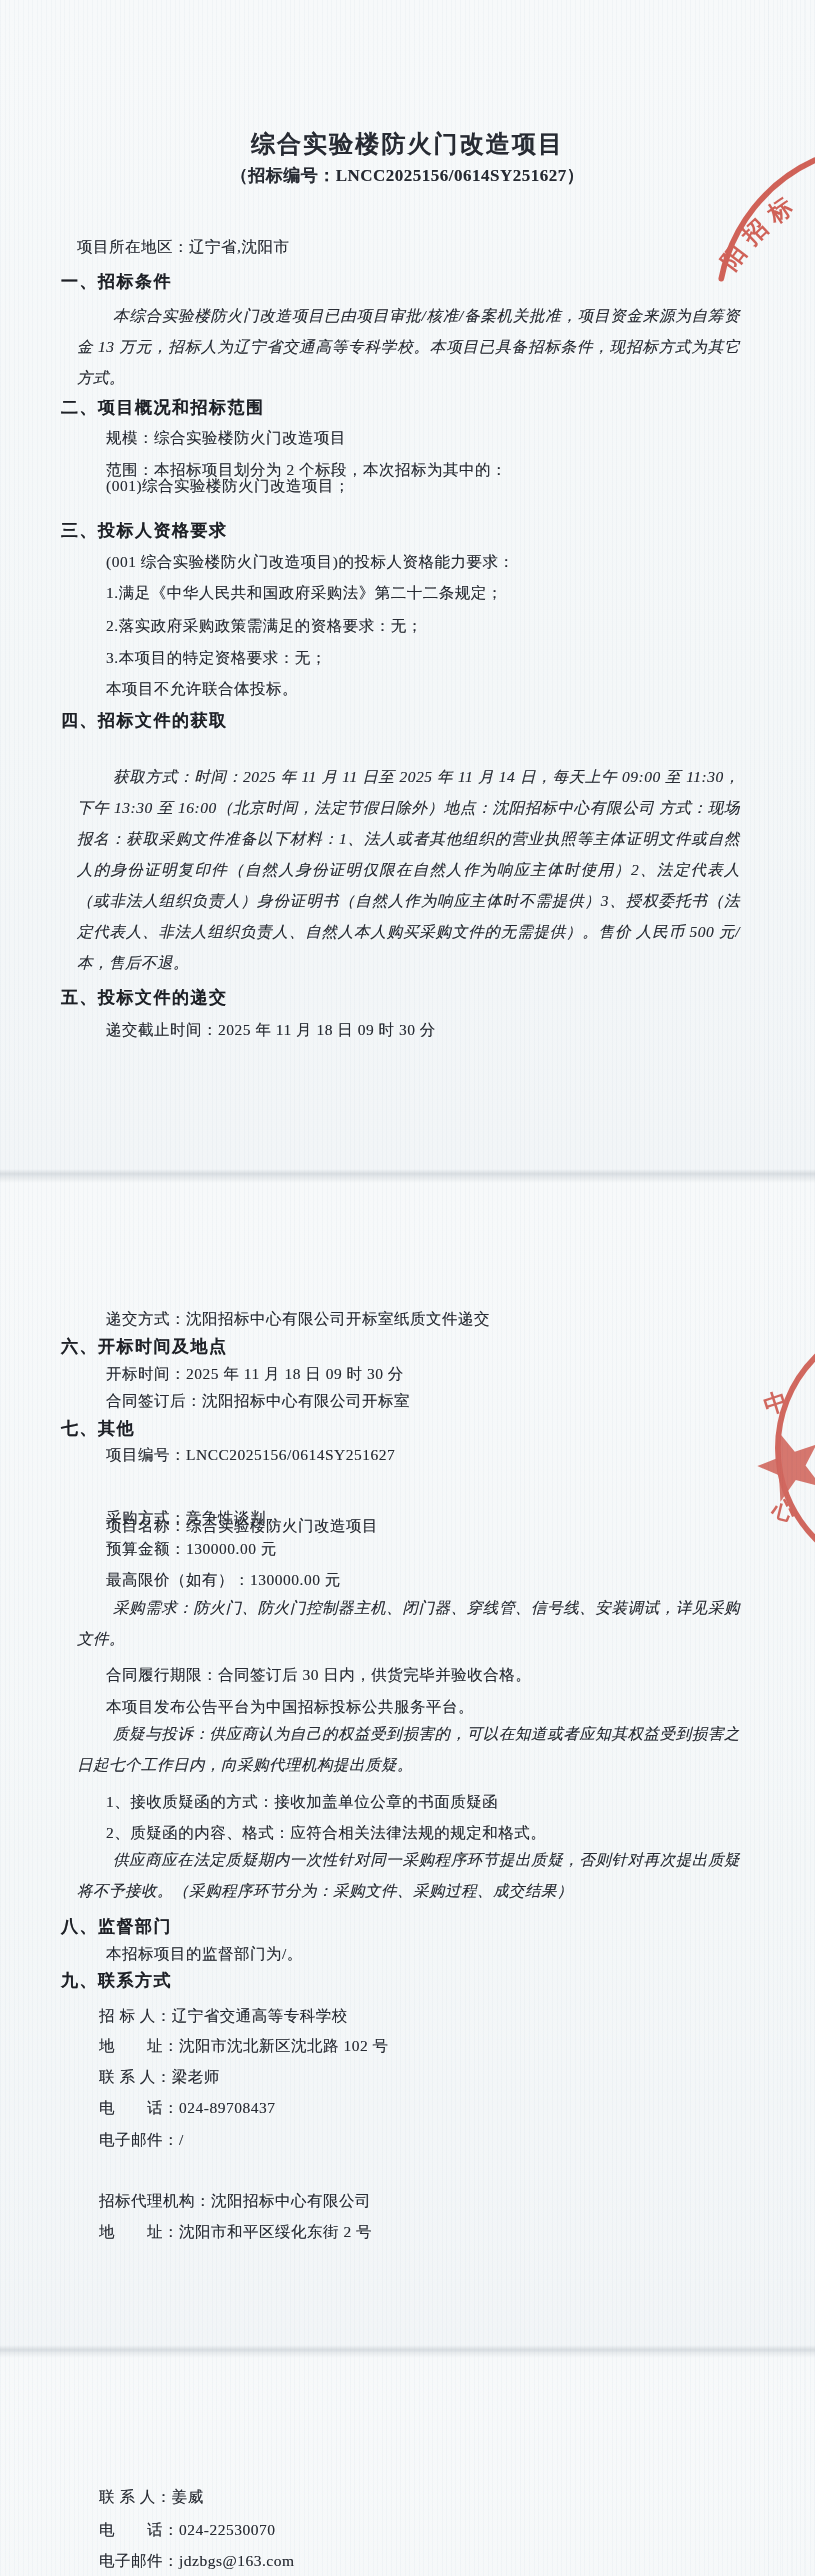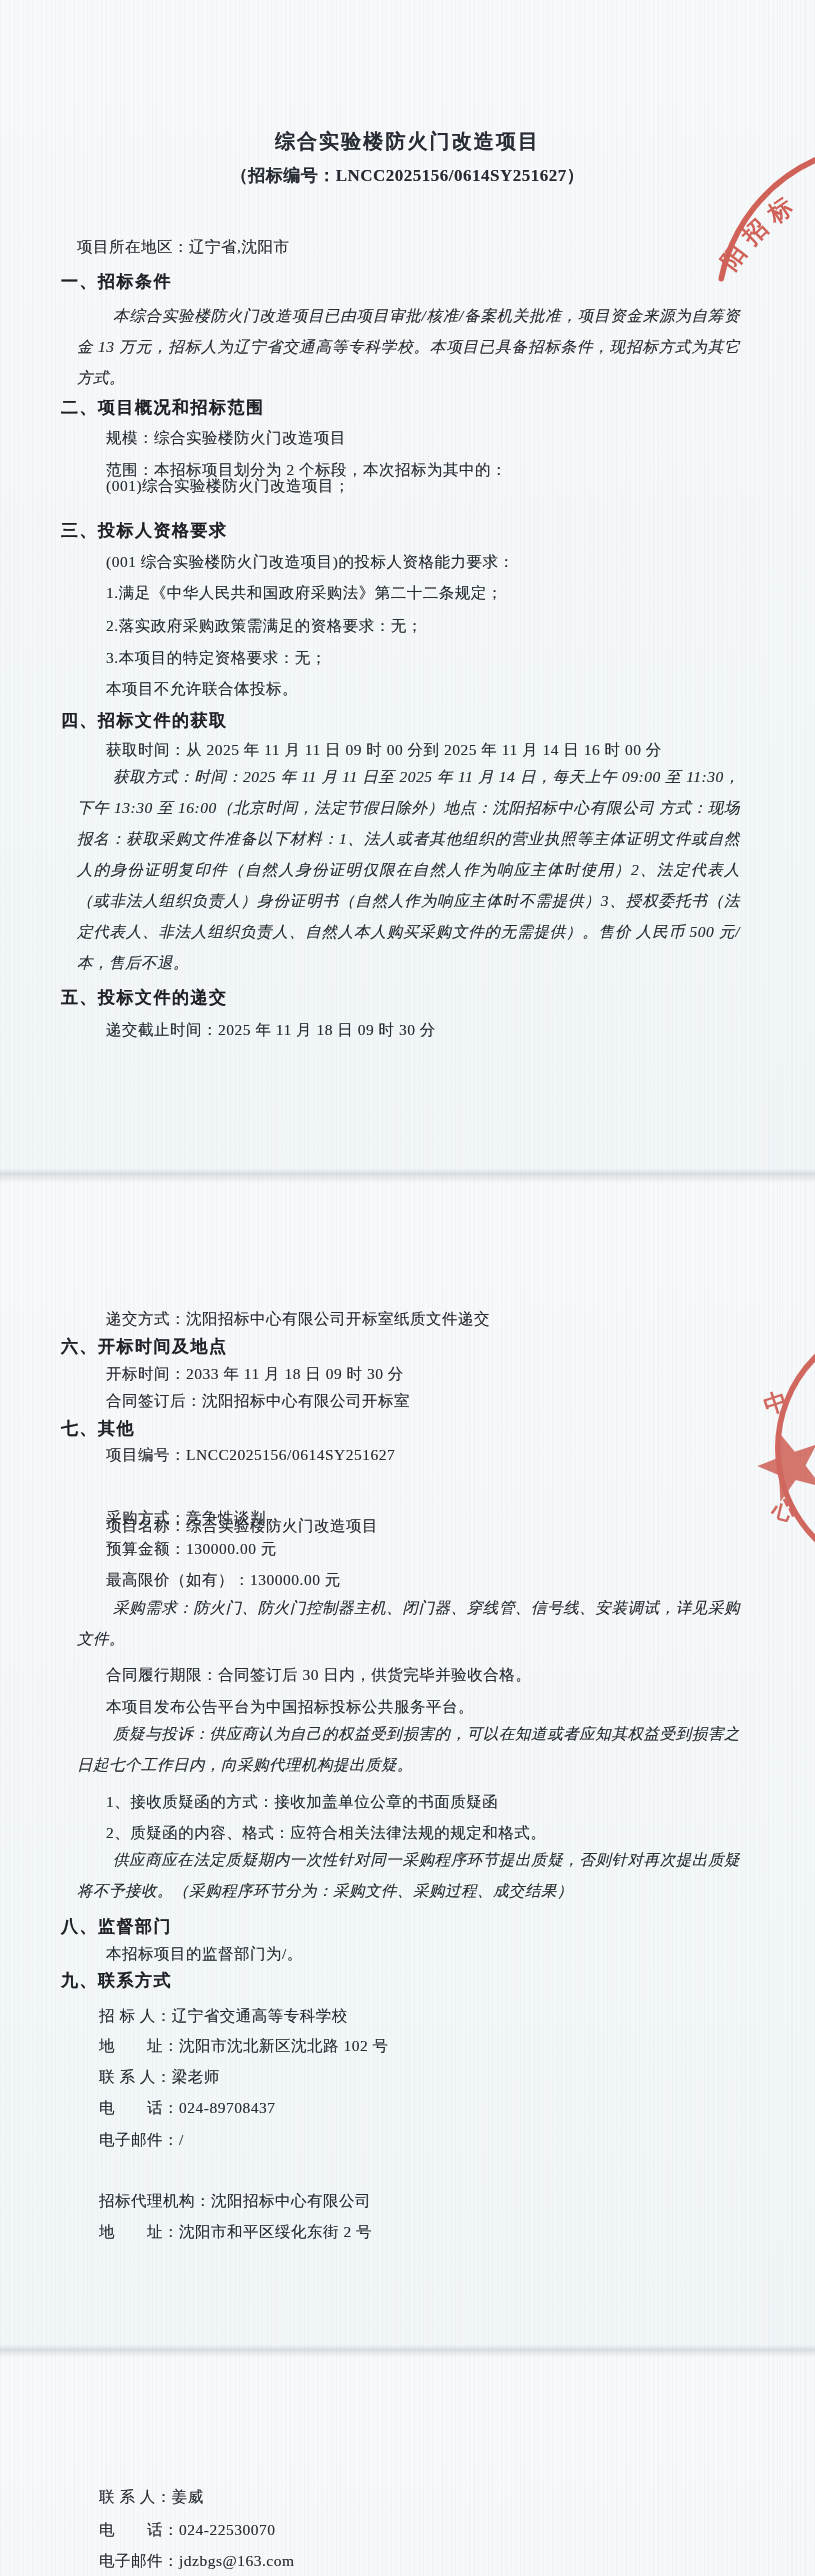--- a/index.html
+++ b/index.html
@@ -22,21 +22,21 @@
   .flush{left:77px;}
   .clab{left:99px;}
   .hd{position:absolute;left:61px;font-family:"Liberation Sans","DejaVu Sans",sans-serif;
     font-weight:700;font-size:17px;letter-spacing:1.5px;white-space:nowrap;color:#1d2026;
     text-shadow:0 0 0.5px rgba(25,28,35,.5);}
   .para{position:absolute;left:77px;width:663px;font-size:15.5px;line-height:31px;
     letter-spacing:0.5px;text-align:justify;text-shadow:0 0 0.5px rgba(35,38,46,.42);font-style:italic;}
   .indent{text-indent:36px;}
   .ctr{position:absolute;left:0;width:100%;text-align:center;white-space:nowrap;
     text-shadow:0 0 0.5px rgba(35,38,46,.45);}
-  .title{font-size:20px;letter-spacing:2.1px;font-weight:600;}
+  .title{font-size:24px;letter-spacing:2.1px;font-weight:600;}
   .subtitle{font-size:17px;letter-spacing:0.5px;font-weight:600;}
   .stamp{position:absolute;mix-blend-mode:multiply;}
   .stamp text{fill:#ce392b;font-family:"Liberation Sans","DejaVu Sans",sans-serif;font-weight:700;}
 </style>
 </head>
 <body>
 
 <div class="canvas">
 
   <div class="page" id="page1">
@@ -54,21 +54,20 @@
     <div class="ln" style="top:476px;">(001)综合实验楼防火门改造项目；</div>
 
     <div class="hd" style="top:519px;">三、投标人资格要求</div>
     <div class="ln" style="top:552px;">(001 综合实验楼防火门改造项目)的投标人资格能力要求：</div>
     <div class="ln" style="top:583px;">1.满足《中华人民共和国政府采购法》第二十二条规定；</div>
     <div class="ln" style="top:616px;">2.落实政府采购政策需满足的资格要求：无；</div>
     <div class="ln" style="top:648px;">3.本项目的特定资格要求：无；</div>
     <div class="ln" style="top:679px;">本项目不允许联合体投标。</div>
 
     <div class="hd" style="top:709px;">四、招标文件的获取</div>
-    <div class="ln" style="top:740px;">获取时间：从 2025 年 11 月 11 日 09 时 00 分到 2025 年 11 月 14 日 16 时 00 分</div>
     <div class="para indent" style="top:761px;">获取方式：时间：2025 年 11 月 11 日至 2025 年 11 月 14 日，每天上午 09:00 至 11:30，下午 13:30 至 16:00（北京时间，法定节假日除外）地点：沈阳招标中心有限公司 方式：现场报名：获取采购文件准备以下材料：1、法人或者其他组织的营业执照等主体证明文件或自然人的身份证明复印件（自然人身份证明仅限在自然人作为响应主体时使用）2、法定代表人（或非法人组织负责人）身份证明书（自然人作为响应主体时不需提供）3、授权委托书（法定代表人、非法人组织负责人、自然人本人购买采购文件的无需提供）。售价 人民币 500 元/本，售后不退。</div>
 
     <div class="hd" style="top:986px;">五、投标文件的递交</div>
     <div class="ln" style="top:1020px;">递交截止时间：2025 年 11 月 18 日 09 时 30 分</div>
 
     <svg class="stamp" style="left:711px;top:155px;opacity:.78;" width="104" height="170" viewBox="0 0 202 330">
       <path d="M202,10 A320,320 0 0 0 20,240" fill="none" stroke="#ce392b" stroke-width="11" stroke-linecap="round"></path>
       <path id="p1arc" d="M40,232 Q98,140 190,92" fill="none" stroke="none"></path>
       <text font-size="46" letter-spacing="16">
         <textPath href="#p1arc" startOffset="6">阳招标</textPath>
@@ -77,21 +76,21 @@
 
     <div class="break-shadow"></div>
   </div>
 
   <div class="page" id="page2">
     <div class="break-top"></div>
 
     <div class="ln" style="top:132px;">递交方式：沈阳招标中心有限公司开标室纸质文件递交</div>
 
     <div class="hd" style="top:158px;">六、开标时间及地点</div>
-    <div class="ln" style="top:187px;">开标时间：2033 年 11 月 18 日 09 时 30 分</div>
+    <div class="ln" style="top:187px;">开标时间：2025 年 11 月 18 日 09 时 30 分</div>
     <div class="ln" style="top:214px;">合同签订后：沈阳招标中心有限公司开标室</div>
 
     <div class="hd" style="top:240px;">七、其他</div>
     <div class="ln" style="top:268px;">项目编号：LNCC2025156/0614SY251627</div>
     <div class="ln" style="top:293px;margin-top:46px;">项目名称：综合实验楼防火门改造项目</div>
     <div class="ln" style="top:331px;">采购方式：竞争性谈判</div>
     <div class="ln" style="top:362px;">预算金额：130000.00 元</div>
     <div class="ln" style="top:393px;">最高限价（如有）：130000.00 元</div>
     <div class="para indent" style="top:415px;">采购需求：防火门、防火门控制器主机、闭门器、穿线管、信号线、安装调试，详见采购文件。</div>
     <div class="ln" style="top:488px;">合同履行期限：合同签订后 30 日内，供货完毕并验收合格。</div>

